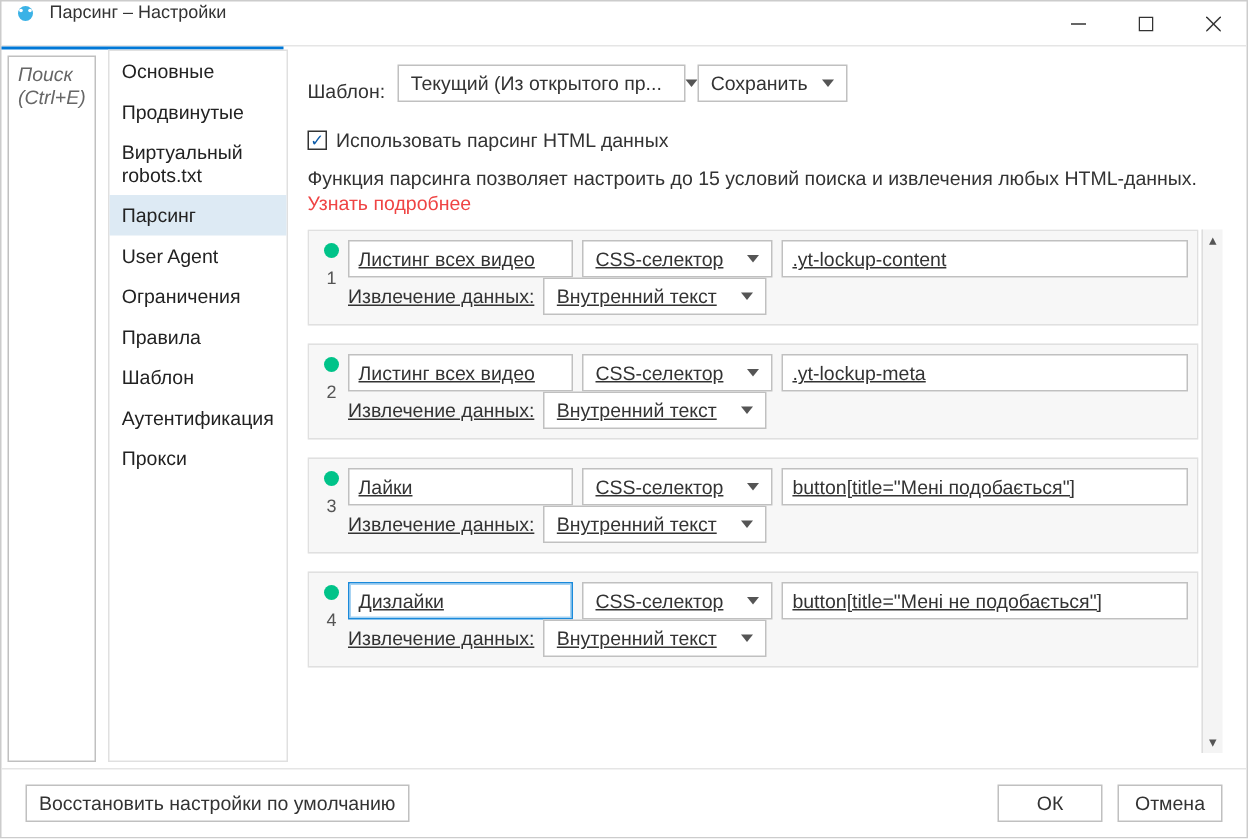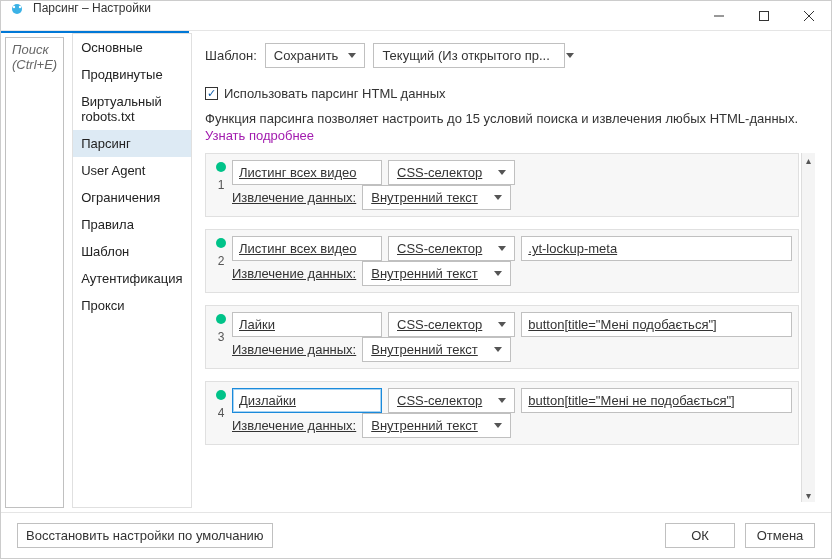--- a/index.html
+++ b/index.html
@@ -69,21 +69,21 @@
     background: #ddeaf4;
   }
   
   .main {
     flex: 1;
     display: flex; flex-direction: column;
     padding: 12px 16px 10px 16px;
     min-width: 0;
   }
   .template-row {
-    display: flex; align-items: center; gap: 8px;
+    display: flex; align-items: flex-end; gap: 8px;
     margin-bottom: 18px;
   }
   .label { font-size: 13px; }
   .select-like, .btn-like, .input-like {
     border: 1px solid #c0c0c0;
     background: #fff;
     font-size: 13px;
     padding: 4px 8px;
     color: #333;
     display: flex; align-items: center;
@@ -101,21 +101,21 @@
   .checkbox-row {
     display: flex; align-items: center; gap: 6px;
     margin-bottom: 10px;
   }
   .checkbox {
     width: 13px; height: 13px; border: 1px solid #333;
     display: flex; align-items: center; justify-content: center;
     font-size: 11px; color: #0b5aa8;
   }
   .desc { font-size: 13px; margin-bottom: 2px; }
-  .link { color: #a21caf; font-size: 13px; cursor: default; }
+  .link { color: #ef4444; font-size: 13px; cursor: default; }
   .rules-wrap {
     margin-top: 10px;
     flex: 1;
     display: flex;
     min-height: 0;
     gap: 2px;
   }
   .rules-col {
     flex: 1;
     display: flex; flex-direction: column; gap: 12px;
@@ -236,29 +236,29 @@
         <div class="side-item">Правила</div>
         <div class="side-item">Шаблон</div>
         <div class="side-item">Аутентификация</div>
         <div class="side-item">Прокси</div>
       </div>
     </div>
 
     <div class="main">
       <div class="template-row">
         <span class="label">Шаблон:</span>
-        <div class="select-like">
-          <span>Сохранить</span>
-          <span class="caret"></span>
-        </div>
         <div class="select-like" style="width:192px;">
           <span>Текущий (Из открытого пр...</span>
           <span class="spacer" style="flex:1"></span>
           <span class="caret"></span>
         </div>
+        <div class="select-like">
+          <span>Сохранить</span>
+          <span class="caret"></span>
+        </div>
       </div>
 
       <div class="checkbox-row">
         <div class="checkbox">✓</div>
         <span>Использовать парсинг HTML данных</span>
       </div>
 
       <div class="desc">Функция парсинга позволяет настроить до 15 условий поиска и извлечения любых HTML-данных.</div>
       <div class="link">Узнать подробнее</div>
 
@@ -271,20 +271,21 @@
                 <div class="idx-num">1</div>
               </div>
               <div class="rule-body">
                 <div class="rule-row1">
                   <div class="name-field">Листинг всех видео</div>
                   <div class="select-like selector-type">
                     <span>CSS-селектор</span>
                     <span style="flex:1"></span>
                     <span class="caret"></span>
                   </div>
+                  <div class="selector-val">.yt-lockup-content</div>
                 </div>
                 <div class="rule-row2">
                   <span class="extract-label">Извлечение данных:</span>
                   <div class="select-like extract-select">
                     <span>Внутренний текст</span>
                     <span style="flex:1"></span>
                     <span class="caret"></span>
                   </div>
                 </div>
               </div>

